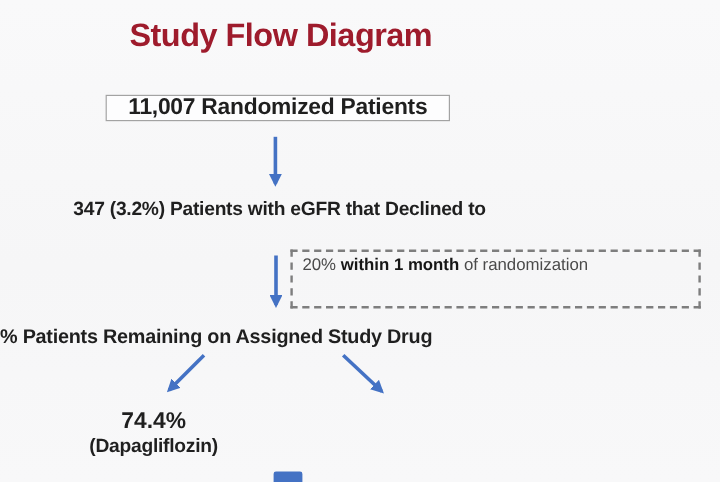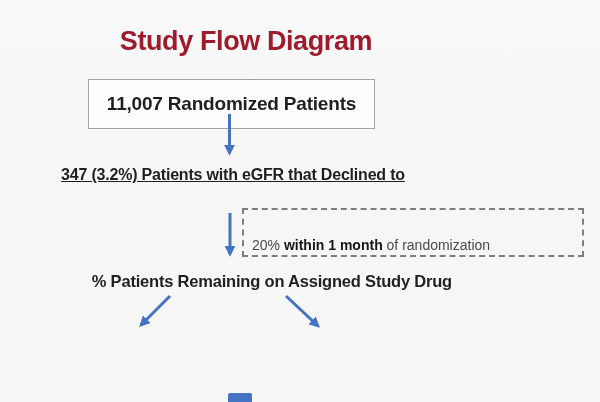--- a/index.html
+++ b/index.html
@@ -15,33 +15,33 @@
     position: relative;
     width: 600px;
     height: 402px;
     background: linear-gradient(180deg, #f9f9fa 0%, #f6f6f7 55%, #f8f8f9 100%);
   }
   .title {
     position: absolute;
     top: 10px;
     left: 0;
     width: 460px;
-    margin: 16px;
+    margin: 4px;
     text-align: center;
     font-size: 27px;
     font-weight: 700;
     letter-spacing: -0.4px;
     color: var(--color-title, #9E1B2C);
   }
   .rand-box {
     position: absolute;
     left: 88px;
     top: 79px;
     width: 287px;
-    height: 50px;
+    height: 22px;
     background: #fdfdfe;
     border: 1px solid #a3a3a3;
     box-sizing: border-box;
     display: flex;
     align-items: center;
     justify-content: center;
   }
   .rand-box span {
     font-size: 19px;
     font-weight: 700;
@@ -61,52 +61,51 @@
     position: absolute;
     left: 0;
     top: 164px;
     width: 466px;
     text-align: center;
     font-size: 16px;
     font-weight: 700;
     letter-spacing: -0.2px;
     line-height: 22px;
     color: var(--color-text, #1f1f1f);
-    text-decoration: underline;
   }
   .note-box {
     position: absolute;
     left: 242px;
     top: 208px;
     width: 342px;
     height: 49px;
     box-sizing: border-box;
     border: 2px dashed #7e7e7e;
     display: flex;
     flex-direction: column;
-    justify-content: flex-end;
+    justify-content: space-between;
     padding-left: 8px;
     background: transparent;
   }
   .note-line {
     font-size: 14px;
     line-height: 20px;
     color: #4a4a4a;
     white-space: nowrap;
   }
   .note-line .emph {
     font-weight: 700;
     color: #161616;
   }
   .remaining {
     position: absolute;
     left: 0;
     top: 269px;
     width: 452px;
-    text-align: right;
+    text-align: left;
     font-size: 16.5px;
     font-weight: 700;
     letter-spacing: -0.2px;
     line-height: 24px;
     color: var(--color-text, #1f1f1f);
   }
   .outcome {
     position: absolute;
     top: 340px;
     width: 180px;
@@ -166,19 +165,23 @@
   <div class="note-box">
     <div class="note-line">
       <span class="pct">20%</span>
       <span class="emph">within 1 month</span>
       <span class="rest">of randomization</span>
     </div>
   </div>
 
   <div class="remaining">% Patients Remaining on Assigned Study Drug</div>
 
+  <div class="outcome left">
+    <div class="pct-val">74.4%</div>
+    <div class="grp">(Dapagliflozin)</div>
+  </div>
 
   <div class="outcome right">
   </div>
 
   <div class="bottom-tab"></div>
 
 </div>
 
 </body></html>

